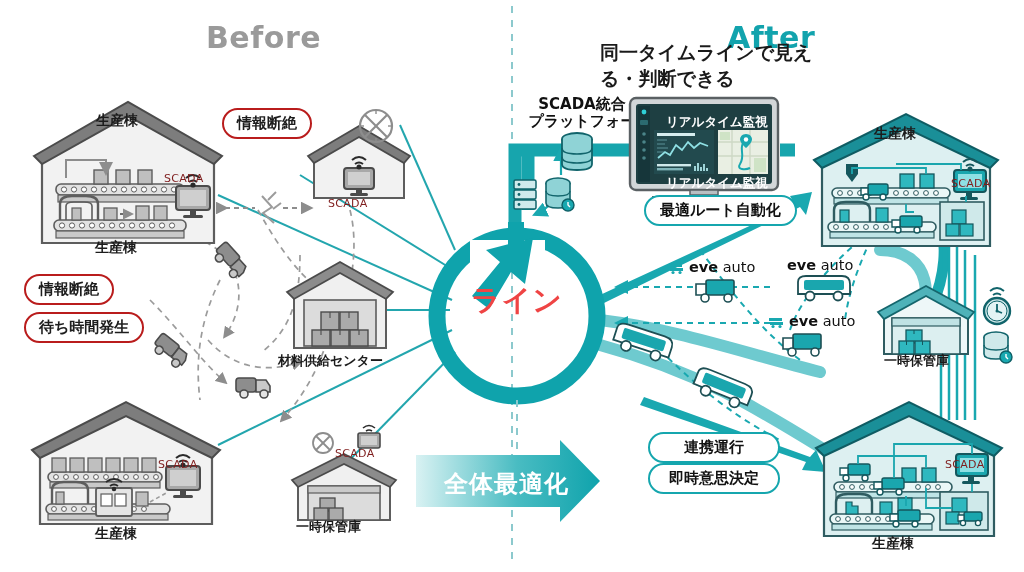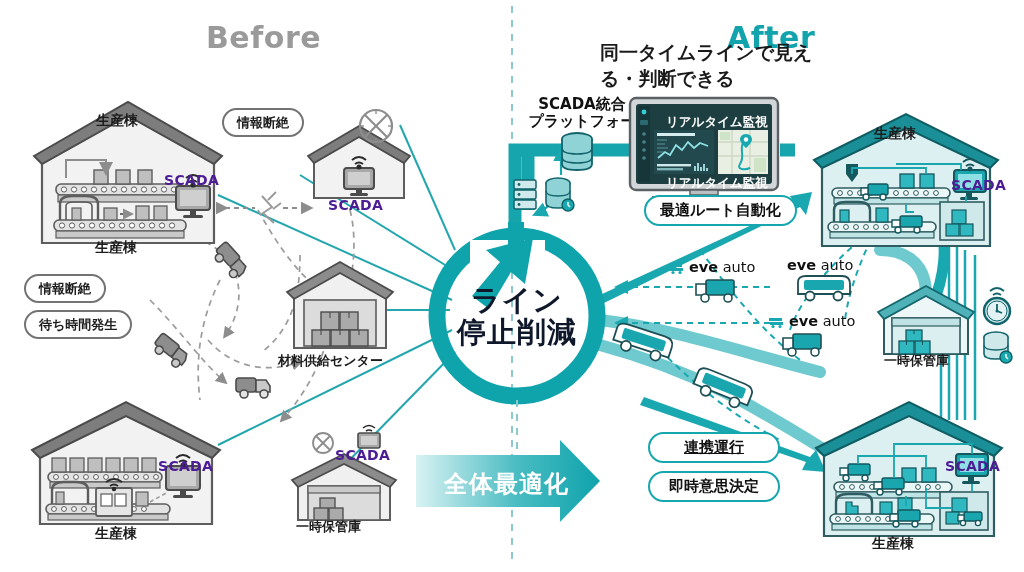--- a/index.html
+++ b/index.html
@@ -11,39 +11,39 @@
 
   
   .title-en{font-weight:bold;letter-spacing:.5px;}
   .t-before{font-size:30px;color:#9a9a9a;}
   .t-after{font-size:30px;color:#12a3ad;}
   .sub-jp{font-size:19px;font-weight:bold;color:#1a1a1a;}
 
   
   .pill{display:inline-block;border-radius:999px;background:#fff;
         font-weight:bold;text-align:center;white-space:nowrap;line-height:1;}
-  .pill-gray{border:2px solid #737373;color:#1d1d1d;font-size:13px;
+  .pill-gray{border:2px solid #b91c1c;color:#1d1d1d;font-size:15px;
              padding:6px 13px;}
   .pill-teal{border:2px solid #15a6ae;color:#111;font-size:15px;
              padding:6px 14px;}
 
   
   .lbl{font-weight:bold;color:#1c1c1c;white-space:nowrap;}
   .lbl-13{font-size:13px;}
   .lbl-14{font-size:14px;}
-  .scada-txt{font-weight:bold;font-size:14px;color:#4c1d95;letter-spacing:.3px;}
+  .scada-txt{font-weight:normal;font-size:11px;color:#7f1d1d;letter-spacing:.3px;}
   .platform-lbl{font-size:15px;font-weight:bold;color:#111;text-align:center;
                 line-height:1.15;}
 
   
   .mon-txt{font-size:12.5px;font-weight:bold;color:#fff;white-space:nowrap;margin-top:8px;}
   .arrow-label{font-size:24px;font-weight:bold;color:#fff;letter-spacing:1px;}
 
   
-  .circle-txt{font-size:29px;font-weight:bold;color:#0f172a;line-height:1.12;
+  .circle-txt{font-size:29px;font-weight:bold;color:#ef4444;line-height:1.12;
               text-align:center;letter-spacing:1px;}
 
   
   .eve{display:flex;align-items:center;gap:4px;}
   .eve-word{font-size:14.5px;color:#111;white-space:nowrap;}
   .eve-word b{font-weight:bold;}
 </style>
 </head>
 <body>
 
@@ -790,23 +790,22 @@
     <svg viewBox="0 0 70 40" width="70" height="40">
       <path d="M6,14 Q6,8 16,8 L54,8 Q64,8 64,16 L64,27 L6,27 Z" fill="#fff" stroke="#1d4f54" stroke-width="1.8"></path>
       <rect x="13" y="12" width="44" height="11" rx="2" fill="#1aa6ae"></rect>
       <circle cx="20" cy="29" r="5" fill="#fff" stroke="#1d4f54" stroke-width="1.8"></circle>
       <circle cx="51" cy="29" r="5" fill="#fff" stroke="#1d4f54" stroke-width="1.8"></circle>
     </svg>
   </div>
 
   <div class="abs circle-txt" style="left:457px;top:284px;width:120px;">
     <div>ライン</div>
-    <div>停止削減</div>
   </div>
 
   <div class="abs arrow-label" style="left:444px;top:468px;">全体最適化</div>
 
   <div class="abs" style="left:648px;top:432px;">
-    <div class="pill pill-teal" style="margin-bottom:8px;width:100px;text-decoration:underline;">連携運行</div><br>
+    <div class="pill pill-teal" style="width:100px;">連携運行</div><br>
     <div class="pill pill-teal" style="margin-bottom:23px;width:100px;">即時意思決定</div><br>
   </div>
 
 </div>
 
 </body></html>

